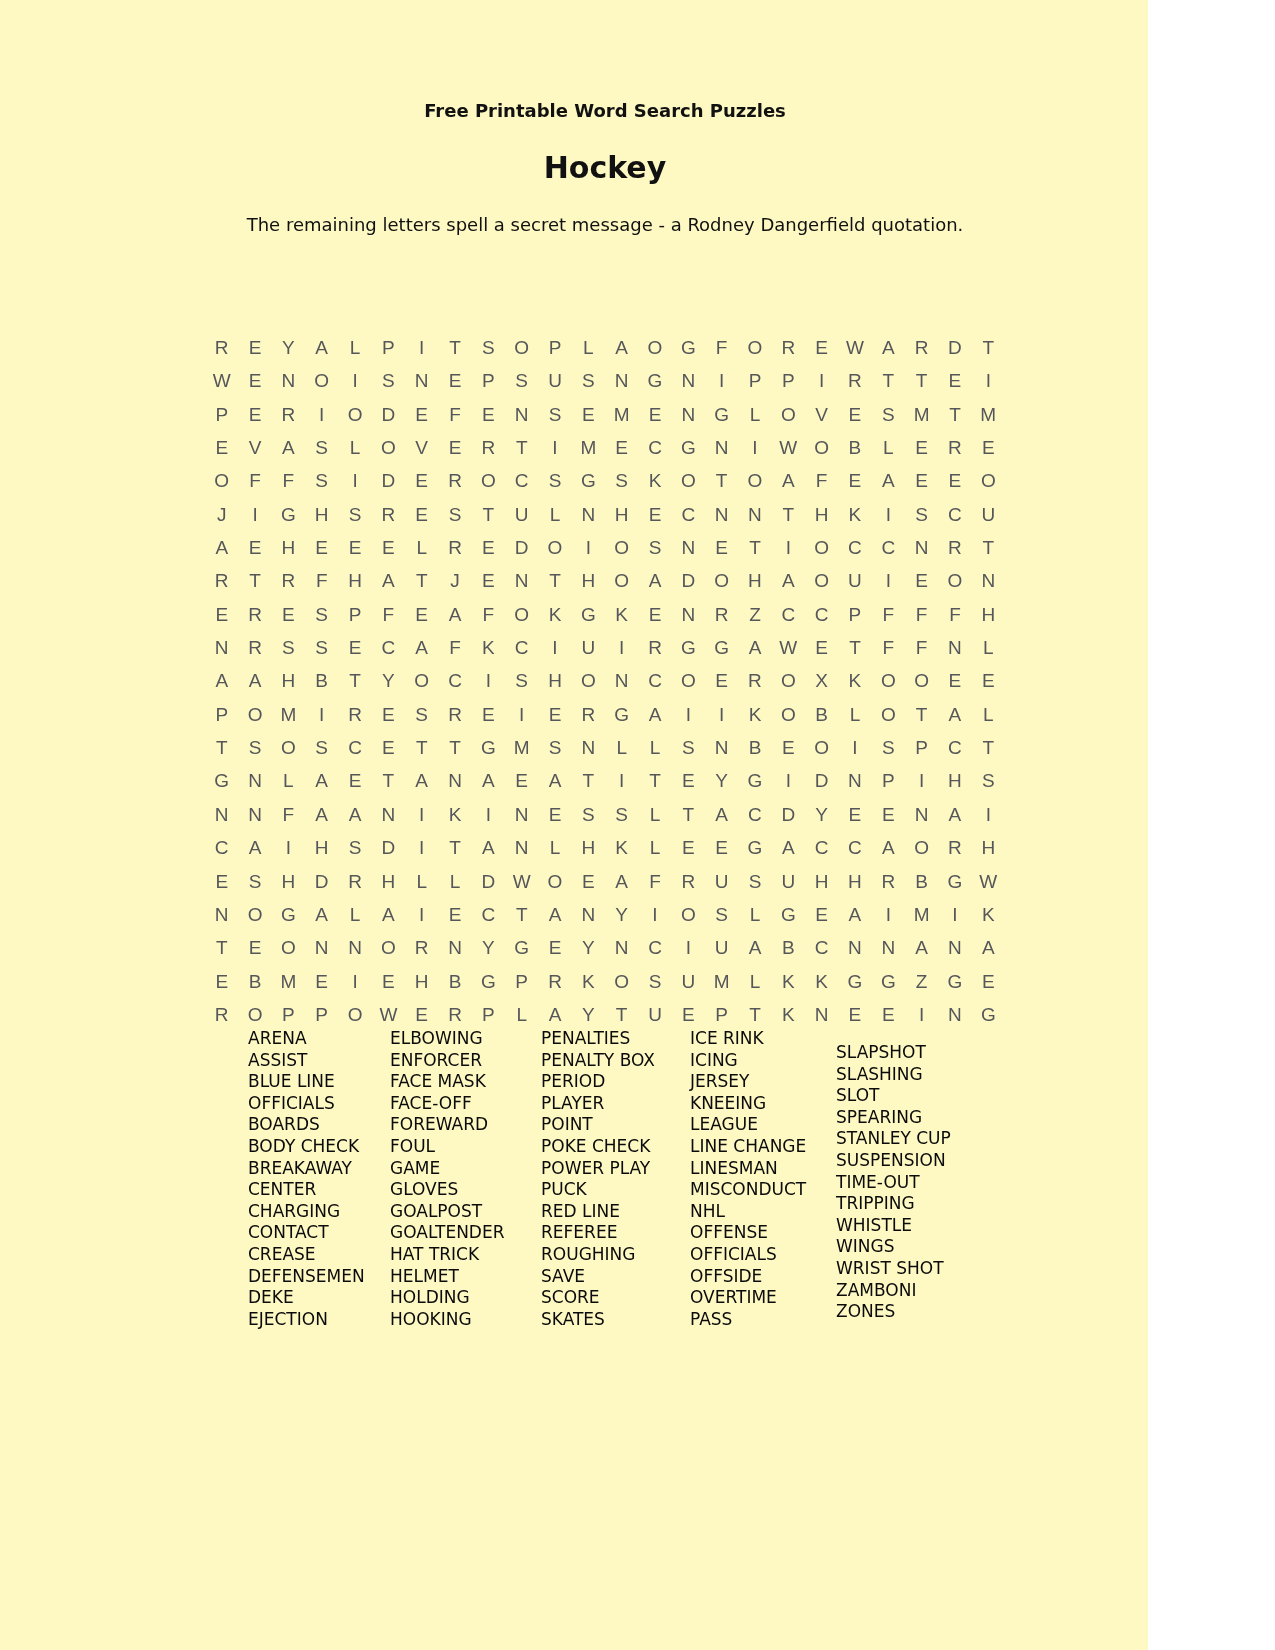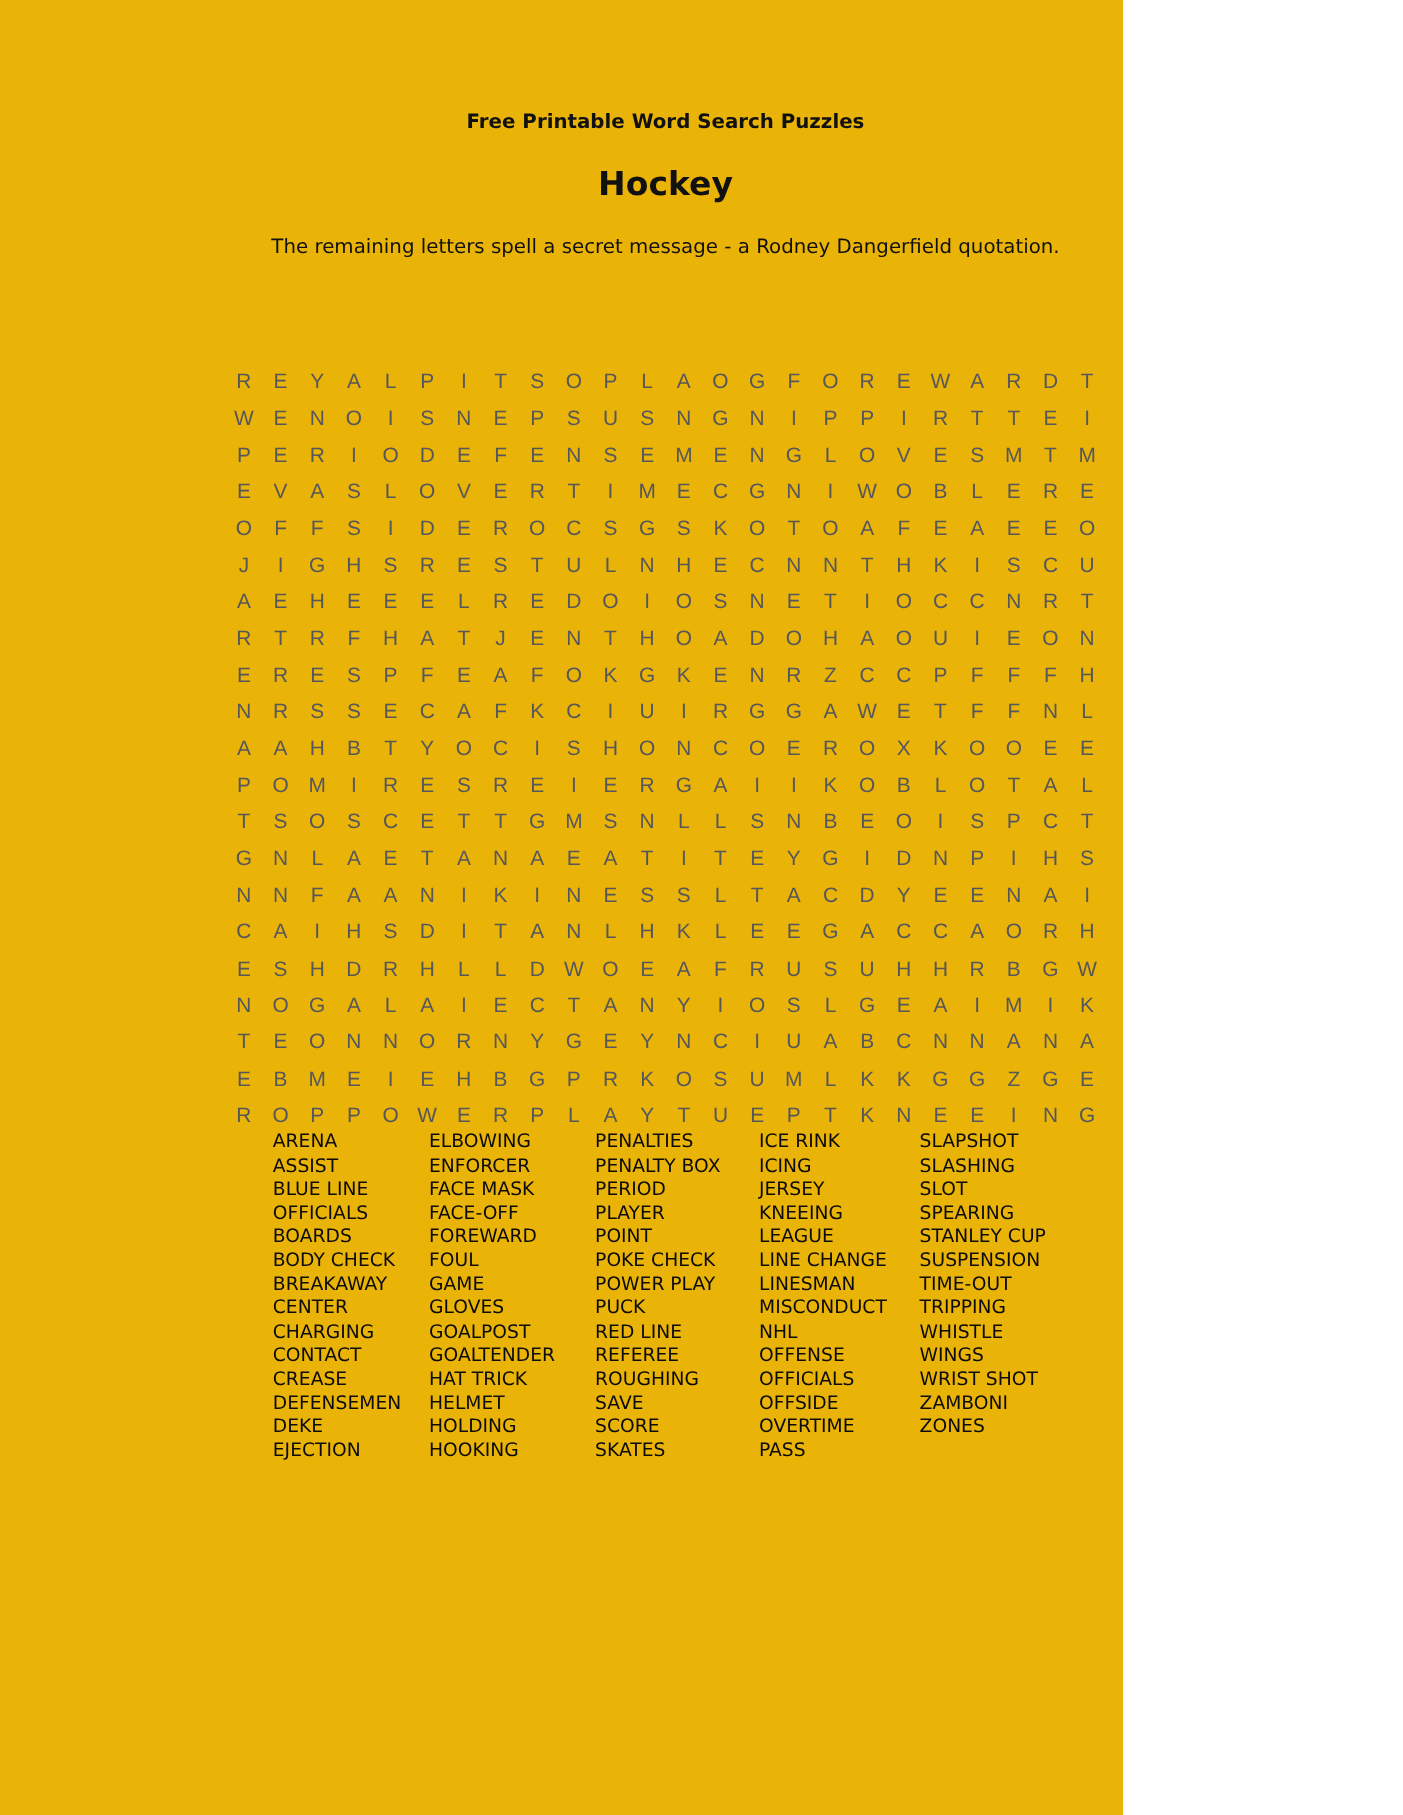--- a/index.html
+++ b/index.html
@@ -2,23 +2,23 @@
 <html><head>
 <meta charset="utf-8">
 <style>
   html, body {
     margin: 0;
     padding: 0;
     background: #ffffff;
   }
   .page {
     position: relative;
-    width: 1021px;
+    width: 1148px;
     height: 1650px;
-    background: #eab308;
+    background: #fef9c3;
     overflow: hidden;
     font-family: "DejaVu Sans", sans-serif;
     color: #111111;
   }
   .centerband {
     position: absolute;
     left: 0;
     width: 1210px;  
     text-align: center;
   }
@@ -70,21 +70,21 @@
     font-size: 17px;
     line-height: 21.6px;
     white-space: nowrap;
     text-align: left;
     color: #0b0b0b;
   }
   .word-col:nth-child(1) { width: 142px; }
   .word-col:nth-child(2) { width: 151px; }
   .word-col:nth-child(3) { width: 149px; }
   .word-col:nth-child(4) { width: 146px; }
-  .word-col:nth-child(5) { width: 130px; }
+  .word-col:nth-child(5) { width: 130px; margin-top: 14px; }
 </style>
 </head>
 <body>
 
 <div class="page">
 
   <div class="centerband site-title">Free Printable Word Search Puzzles</div>
 
   <div class="centerband puzzle-title">Hockey</div>
 

